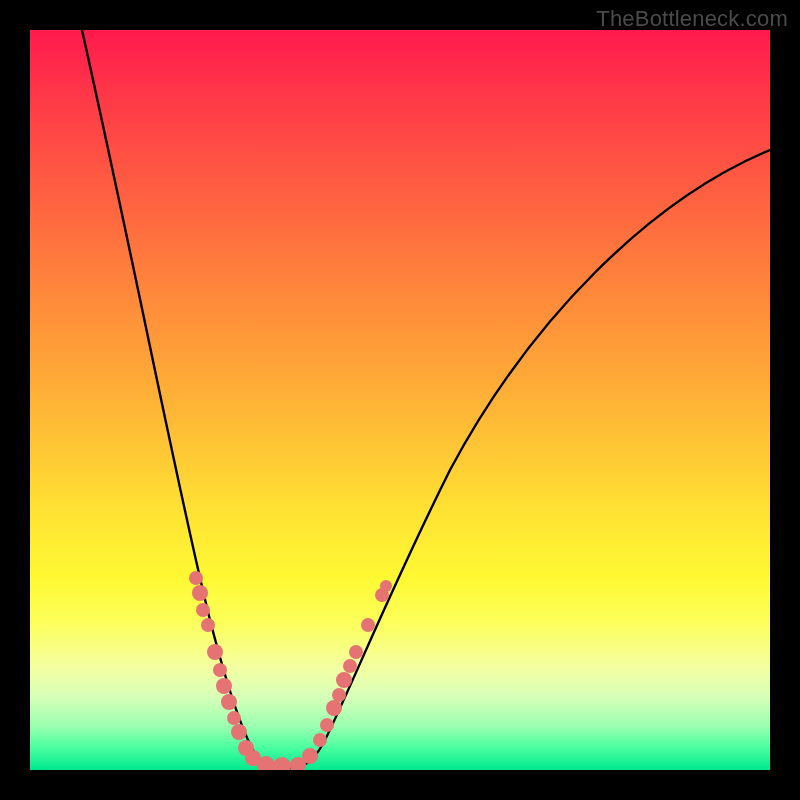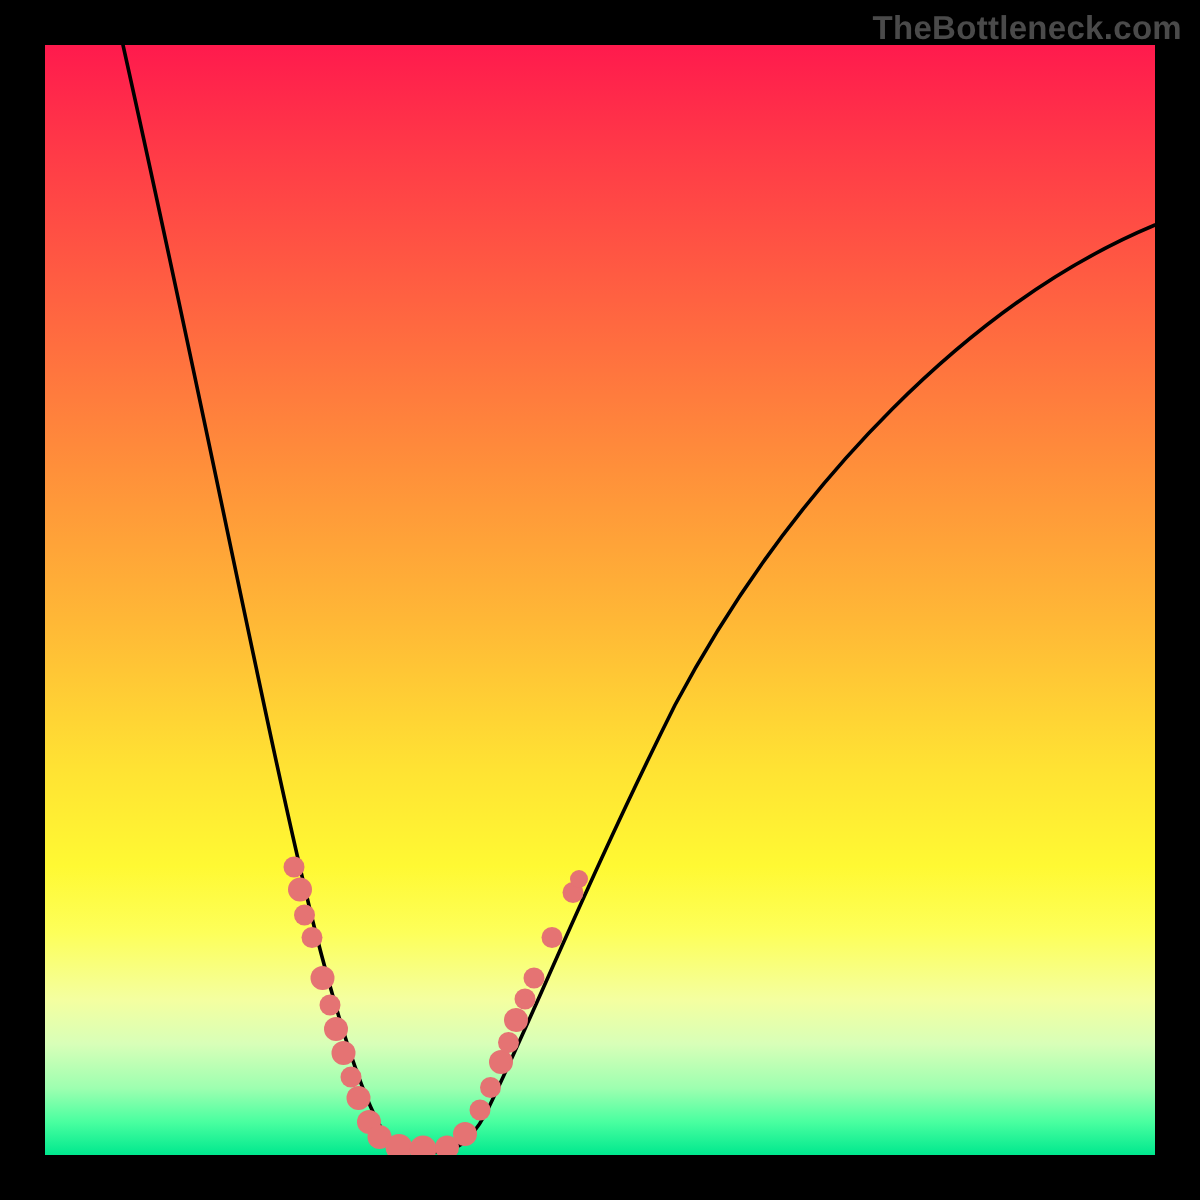--- a/index.html
+++ b/index.html
@@ -34,21 +34,21 @@
       #00e88e 100%
     );
   }
   .watermark {
     position: absolute;
     top: 6px;
     right: 12px;
     color: #4a4a4a;
     font-size: 22px;
     letter-spacing: 0.2px;
-    font-weight: 700;
+    font-weight: 400;
     user-select: none;
   }
   svg.curve {
     position: absolute;
     left: 0;
     top: 0;
     width: 740px;
     height: 740px;
   }
 </style>

